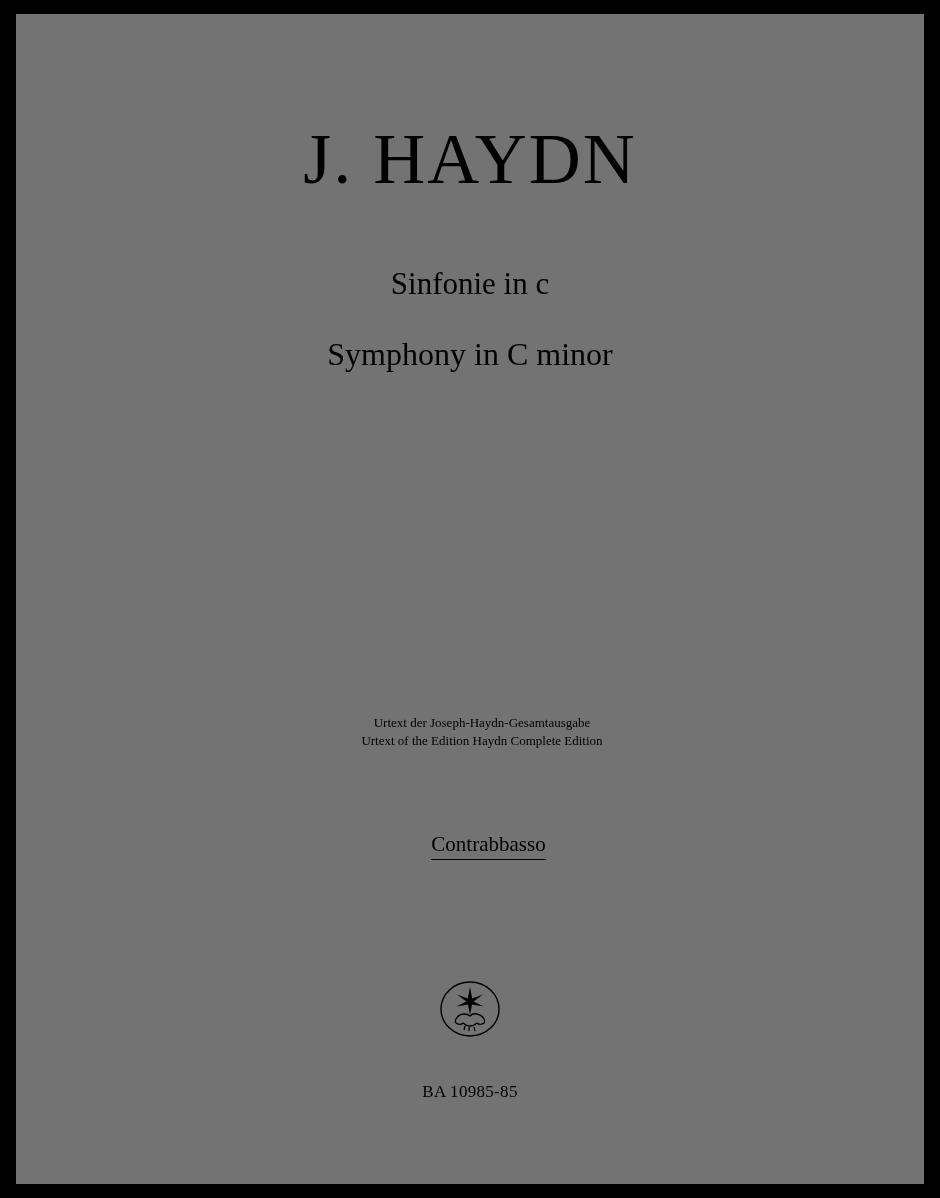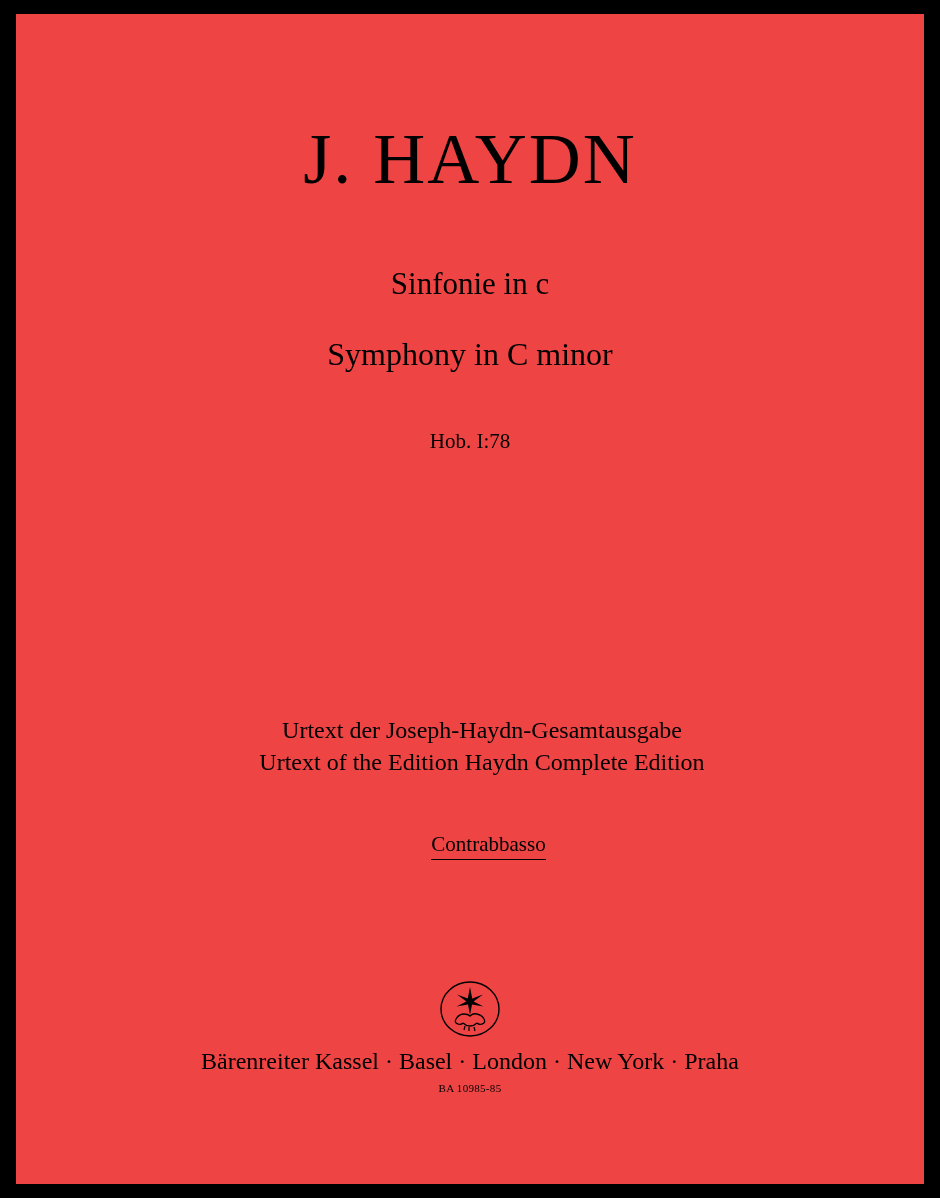--- a/index.html
+++ b/index.html
@@ -20,21 +20,21 @@
     width: 940px;
     height: 1198px;
     background: #000000;
     box-sizing: border-box;
     padding: 14px 16px;
   }
   .page {
     position: relative;
     width: 100%;
     height: 100%;
-    background: #ef4444;
+    background: #737373;
     box-sizing: border-box;
     overflow: hidden;
   }
   .composer {
     position: absolute;
     top: 108px;
     left: 0;
     width: 100%;
     text-align: center;
     font-family: "Liberation Serif", serif;
@@ -74,21 +74,21 @@
   }
   .edition-block {
     position: absolute;
     top: 700px;
     left: 0;
     width: 100%;
     text-align: center;
     color: #000000;
   }
   .edition-line {
-    font-size: 24px;
+    font-size: 13px;
     line-height: 1.35;
     margin-left: 24px;
   }
   .part-name {
     position: absolute;
     top: 818px;
     left: 0;
     width: 100%;
     text-align: center;
     color: #000000;
@@ -115,38 +115,37 @@
     text-align: center;
     font-size: 24px;
     color: #000000;
   }
   .plate-number {
     position: absolute;
     top: 1068px;
     left: 0;
     width: 100%;
     text-align: center;
-    font-size: 11px;
+    font-size: 17px;
     letter-spacing: 0.3px;
     color: #000000;
   }
 </style>
 </head>
 <body>
 
 <div class="page-frame">
   <div class="page">
 
     <div class="composer">J. HAYDN</div>
 
     <div class="title-de">Sinfonie in c</div>
 
     <div class="title-en">Symphony in C minor</div>
 
-    <div class="catalogue">Hob. I:78</div>
 
     <div class="edition-block">
       <div class="edition-line">Urtext der Joseph-Haydn-Gesamtausgabe</div>
       <div class="edition-line">Urtext of the Edition Haydn Complete Edition</div>
     </div>
 
     <div class="part-name">
       <span>Contrabbasso</span>
     </div>
 
@@ -155,18 +154,17 @@
         <ellipse cx="32" cy="32" rx="29" ry="27" fill="none" stroke="#000000" stroke-width="1.4"></ellipse>
         <path d="M32 10 L34.2 21.5 L45 17.5 L35.6 24.5 L45.5 29.5 L34 27.5 L32 38 L30 27.5 L18.5 29.5 L28.4 24.5 L19 17.5 L29.8 21.5 Z" fill="#000000"></path>
         <path d="M18 42 q3 -5 8 -5 q4 0 6 2 q3 -3 7 -2 q5 1 7 5" fill="none" stroke="#000000" stroke-width="1.3"></path>
         <path d="M18 42 q-2 4 2 5 q3 1 5 -1" fill="none" stroke="#000000" stroke-width="1.3"></path>
         <path d="M46 42 q2 4 -2 5 q-3 1 -5 -1" fill="none" stroke="#000000" stroke-width="1.3"></path>
         <path d="M25 46 q3 3 7 3 q4 0 7 -3" fill="none" stroke="#000000" stroke-width="1.3"></path>
         <path d="M27 49 l-1 4 M31 50 l0 4 M36 50 l1 4" fill="none" stroke="#000000" stroke-width="1.2"></path>
       </svg>
     </div>
 
-    <div class="publisher">Bärenreiter Kassel · Basel · London · New York · Praha</div>
 
     <div class="plate-number">BA 10985-85</div>
 
   </div>
 </div>
 
 </body></html>

